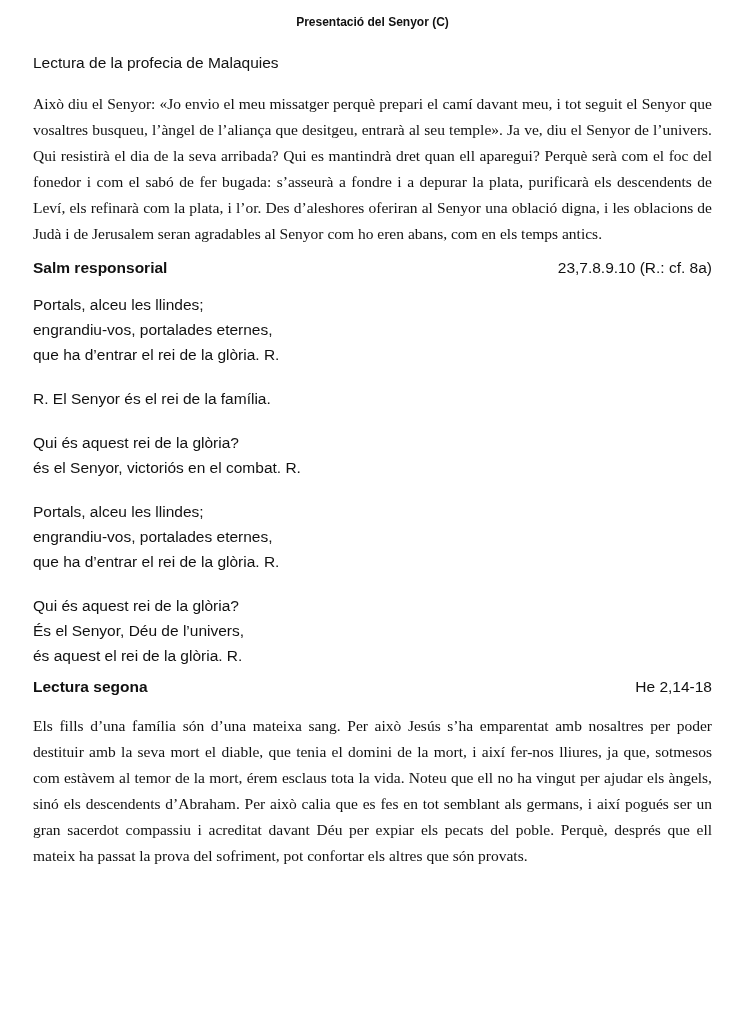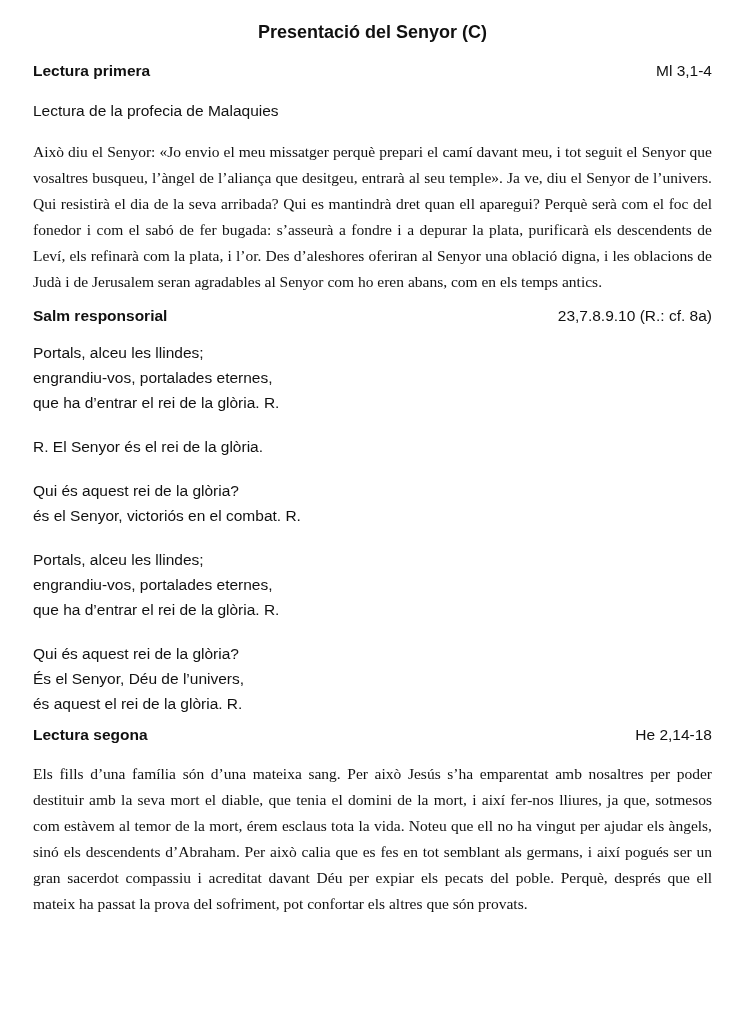--- a/index.html
+++ b/index.html
@@ -14,22 +14,22 @@
     background: #ffffff;
     color: #111111;
     font-family: "Liberation Sans", sans-serif;
     font-size: 15.5px;
     overflow: hidden;
   }
   .doc-title {
     font-weight: 700;
     text-align: center;
     line-height: 21px;
-    margin: 12px;
-    font-size: 18px;
+    margin: 2px;
+    font-size: 12px;
   }
   .heading-row {
     display: flex;
     justify-content: space-between;
     align-items: baseline;
     line-height: 21px;
   }
   .heading-row .heading-label { font-weight: 700; }
   .heading-row .heading-ref { font-weight: 400; }
   .hr-1 { margin-top: 17px; }
@@ -54,42 +54,38 @@
   .stanza-first { margin-top: 14px; }
   .stanza-line { white-space: pre-wrap; }
 </style>
 </head>
 <body>
 
 <div>
 
   <h1 class="doc-title">Presentació del Senyor (C)</h1>
 
-  <div class="heading-row hr-1">
-    <span class="heading-label">Lectura primera</span>
-    <span class="heading-ref">Ml 3,1-4</span>
-  </div>
 
   <p class="source-line source-1">Lectura de la profecia de Malaquies</p>
 
   <p class="body-par body-par-1">Això diu el Senyor: «Jo envio el meu missatger perquè prepari el camí davant meu, i tot seguit el Senyor que vosaltres busqueu, l’àngel de l’aliança que desitgeu, entrarà al seu temple». Ja ve, diu el Senyor de l’univers. Qui resistirà el dia de la seva arribada? Qui es mantindrà dret quan ell aparegui? Perquè serà com el foc del fonedor i com el sabó de fer bugada: s’asseurà a fondre i a depurar la plata, purificarà els descendents de Leví, els refinarà com la plata, i l’or. Des d’aleshores oferiran al Senyor una oblació digna, i les oblacions de Judà i de Jerusalem seran agradables al Senyor com ho eren abans, com en els temps antics.</p>
 
   <div class="heading-row hr-2">
     <span class="heading-label">Salm responsorial</span>
     <span class="heading-ref">23,7.8.9.10 (R.: cf. 8a)</span>
   </div>
 
   <div class="stanza stanza-first">
     <div class="stanza-line">Portals, alceu les llindes;</div>
     <div class="stanza-line">engrandiu-vos, portalades eternes,</div>
     <div class="stanza-line">que ha d’entrar el rei de la glòria. R.</div>
   </div>
 
   <div class="stanza">
-    <div class="stanza-line">R. El Senyor és el rei de la glòria.</div>
+    <div class="stanza-line">R. El Senyor és el rei de la família.</div>
   </div>
 
   <div class="stanza">
     <div class="stanza-line">Qui és aquest rei de la glòria?</div>
     <div class="stanza-line">és el Senyor, victoriós en el combat. R.</div>
   </div>
 
   <div class="stanza">
     <div class="stanza-line">Portals, alceu les llindes;</div>
     <div class="stanza-line">engrandiu-vos, portalades eternes,</div>

